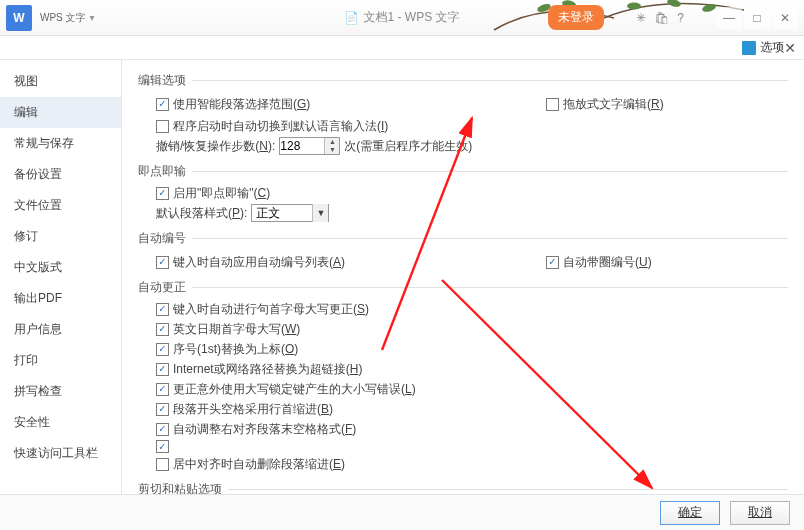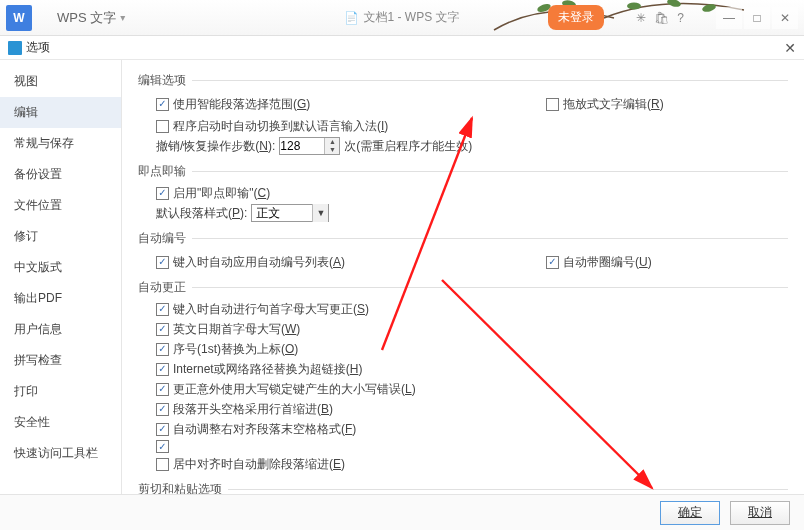--- a/index.html
+++ b/index.html
@@ -2,29 +2,29 @@
 <html><head>
   <meta charset="utf-8">
   <style>
     * { margin: 0; padding: 0; box-sizing: border-box; font-family: "Microsoft YaHei", "SimSun", sans-serif; font-size: 12px; }
     body { width: 804px; height: 530px; background: #fff; overflow: hidden; position: relative; }
 
     .titlebar { height: 36px; background: linear-gradient(to bottom, #fff, #f6f6f6); display: flex; align-items: center; border-bottom: 1px solid #e0e0e0; position: relative; }
     .titlebar-bg { position: absolute; top: 0; right: 0; height: 36px; width: 320px; overflow: hidden; }
     .titlebar-bg svg { width: 100%; height: 100%; }
     .app-logo { width: 26px; height: 26px; background: #3f7fe0; color: #fff; display: flex; align-items: center; justify-content: center; font-weight: bold; margin-left: 6px; border-radius: 2px; }
-    .app-name { margin-left: 25px; font-size: 13px; color: #666; }
+    .app-name { margin-left: 8px; font-size: 10px; color: #666; }
     .app-drop { margin-left: 4px; color: #999; font-size: 10px; }
     .doc-title { position: absolute; left: 50%; transform: translateX(-50%); color: #888; display: flex; align-items: center; gap: 4px; }
     .login-btn { position: absolute; right: 200px; background: #f57b39; color: #fff; padding: 4px 10px; border-radius: 8px; z-index: 2; }
     .win-btns { position: absolute; right: 6px; display: flex; gap: 2px; z-index: 2; }
     .win-btn { width: 26px; height: 22px; display: flex; align-items: center; justify-content: center; color: #777; background: rgba(255,255,255,0.6); }
     .star-btns { position: absolute; right: 120px; display: flex; gap: 8px; z-index: 2; color: #888; }
 
-    .dialog-header { height: 24px; display: flex; align-items: center; justify-content: space-between; padding: 0 8px; border-bottom: 1px solid #e8e8e8; }
+    .dialog-header { height: 24px; display: flex; align-items: center; justify-content: flex-end; padding: 0 8px; border-bottom: 1px solid #e8e8e8; }
     .dialog-header .hicon { width: 14px; height: 14px; background: #2a93d4; display: inline-block; margin-right: 4px; border-radius: 1px; }
     .dialog-title { display: flex; align-items: center; color: #333; }
     .dialog-close { color: #555; font-size: 14px; }
 
     .body-wrap { display: flex; height: 470px; }
     .sidebar { width: 122px; border-right: 1px solid #e6e6e6; padding-top: 6px; }
     .side-item { padding: 7px 10px 7px 14px; color: #444; cursor: pointer; }
     .side-item.active { background: #e9eff7; }
 
     .content { flex: 1; padding: 8px 16px 0 16px; overflow: hidden; position: relative; }
@@ -103,22 +103,22 @@
   <div class="sidebar" id="sidebar">
       <div class="side-item">视图</div>
       <div class="side-item active">编辑</div>
       <div class="side-item">常规与保存</div>
       <div class="side-item">备份设置</div>
       <div class="side-item">文件位置</div>
       <div class="side-item">修订</div>
       <div class="side-item">中文版式</div>
       <div class="side-item">输出PDF</div>
       <div class="side-item">用户信息</div>
+      <div class="side-item">打印</div>
       <div class="side-item">拼写检查</div>
-      <div class="side-item">打印</div>
       <div class="side-item">安全性</div>
       <div class="side-item">快速访问工具栏</div>
     </div>
 
   <div class="content">
 
     <div class="section">
       <div class="section-title">
           <span>编辑选项</span>
           <div class="rule"></div>

